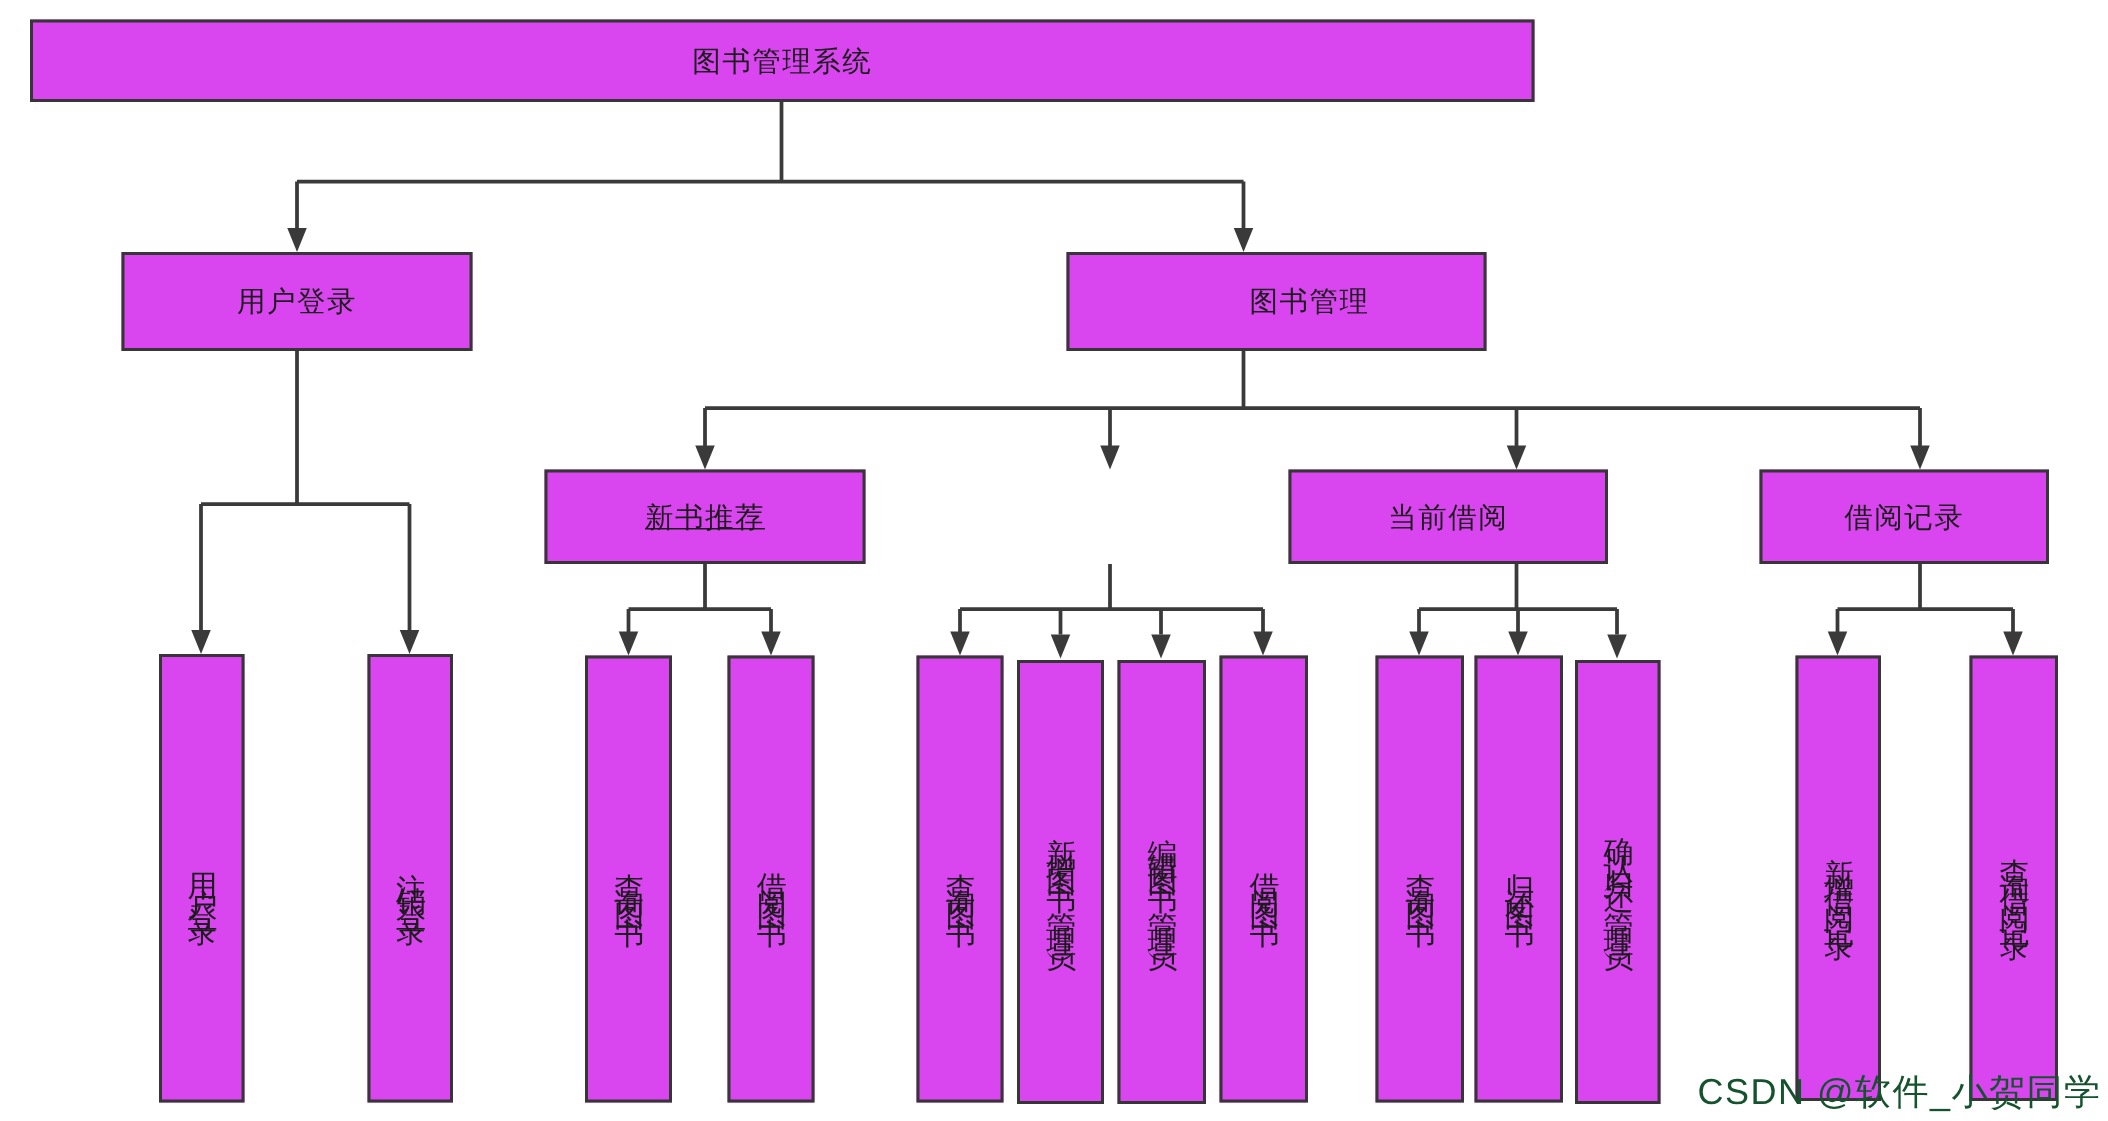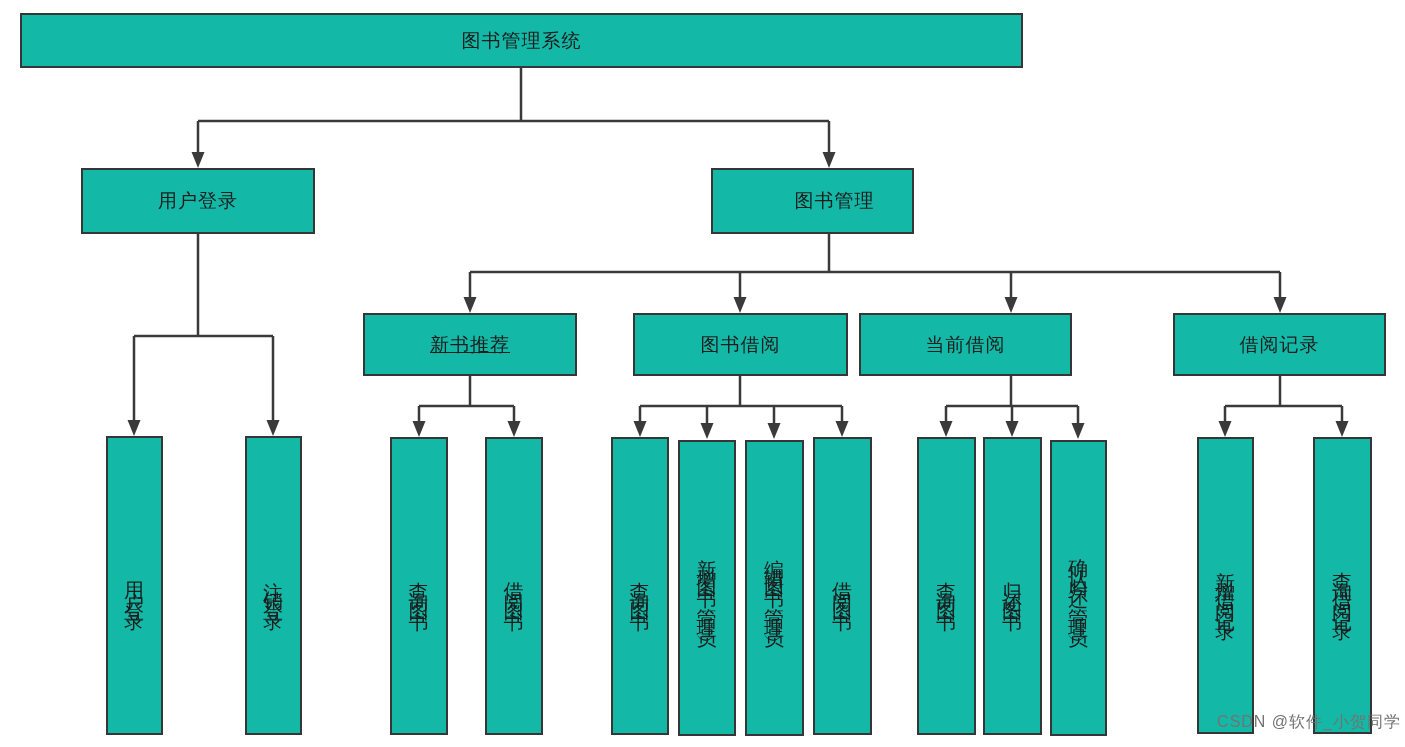--- a/index.html
+++ b/index.html
@@ -18,21 +18,21 @@
   #connectors {
     position: absolute;
     left: 0;
     top: 0;
     width: 1405px;
     height: 747px;
   }
   .node {
     position: absolute;
     box-sizing: border-box;
-    background: #14b8a6;
+    background: #d946ef;
     border: 2.5px solid #363636;
     display: flex;
     align-items: center;
     justify-content: center;
     color: #1c1c1c;
   }
   .h-node .lbl {
     font-size: 19px;
     letter-spacing: 1px;
     white-space: nowrap;
@@ -42,22 +42,22 @@
     text-orientation: mixed;
     font-size: 20px;
     letter-spacing: 10px;
     line-height: 1;
     white-space: nowrap;
   }
   .watermark {
     position: absolute;
     right: 4px;
     top: 712px;
-    font-size: 16px;
-    color: #737373;
+    font-size: 24px;
+    color: #14532d;
     letter-spacing: 1px;
     white-space: nowrap;
     z-index: 5;
   }
 </style>
 </head>
 <body>
 
 <div id="canvas">
 
@@ -94,34 +94,31 @@
     </g>
   </svg>
 
   <div class="node h-node" style="left:20px; top:13px; width:1003px; height:55px;">
     <span class="lbl">图书管理系统</span>
   </div>
 
   <div class="node h-node" style="left:81px; top:168px; width:234px; height:66px;">
     <span class="lbl">用户登录</span>
   </div>
-  <div class="node h-node" style="left:711px; top:168px; width:203px; height:66px;padding-left:44px;">
+  <div class="node h-node" style="left:711px; top:168px; width:280px; height:66px;padding-left:44px;">
     <span class="lbl">图书管理</span>
   </div>
 
   <div class="node h-node" style="left:363px; top:313px; width:214px; height:63px;text-decoration:underline;">
     <span class="lbl">新书推荐</span>
   </div>
-  <div class="node h-node" style="left:633px; top:313px; width:215px; height:63px;">
-    <span class="lbl">图书借阅</span>
-  </div>
   <div class="node h-node" style="left:859px; top:313px; width:213px; height:63px;">
     <span class="lbl">当前借阅</span>
   </div>
-  <div class="node h-node" style="left:1173px; top:313px; width:213px; height:63px;align-items:center;">
+  <div class="node h-node" style="left:1173px; top:313px; width:193px; height:63px;align-items:center;">
     <span class="lbl">借阅记录</span>
   </div>
 
   <div class="node v-node" style="left:106px; top:436px; width:57px; height:299px;">
     <span class="lbl">用户登录</span>
   </div>
   <div class="node v-node" style="left:245px; top:436px; width:57px; height:299px;">
     <span class="lbl">注销登录</span>
   </div>
 

